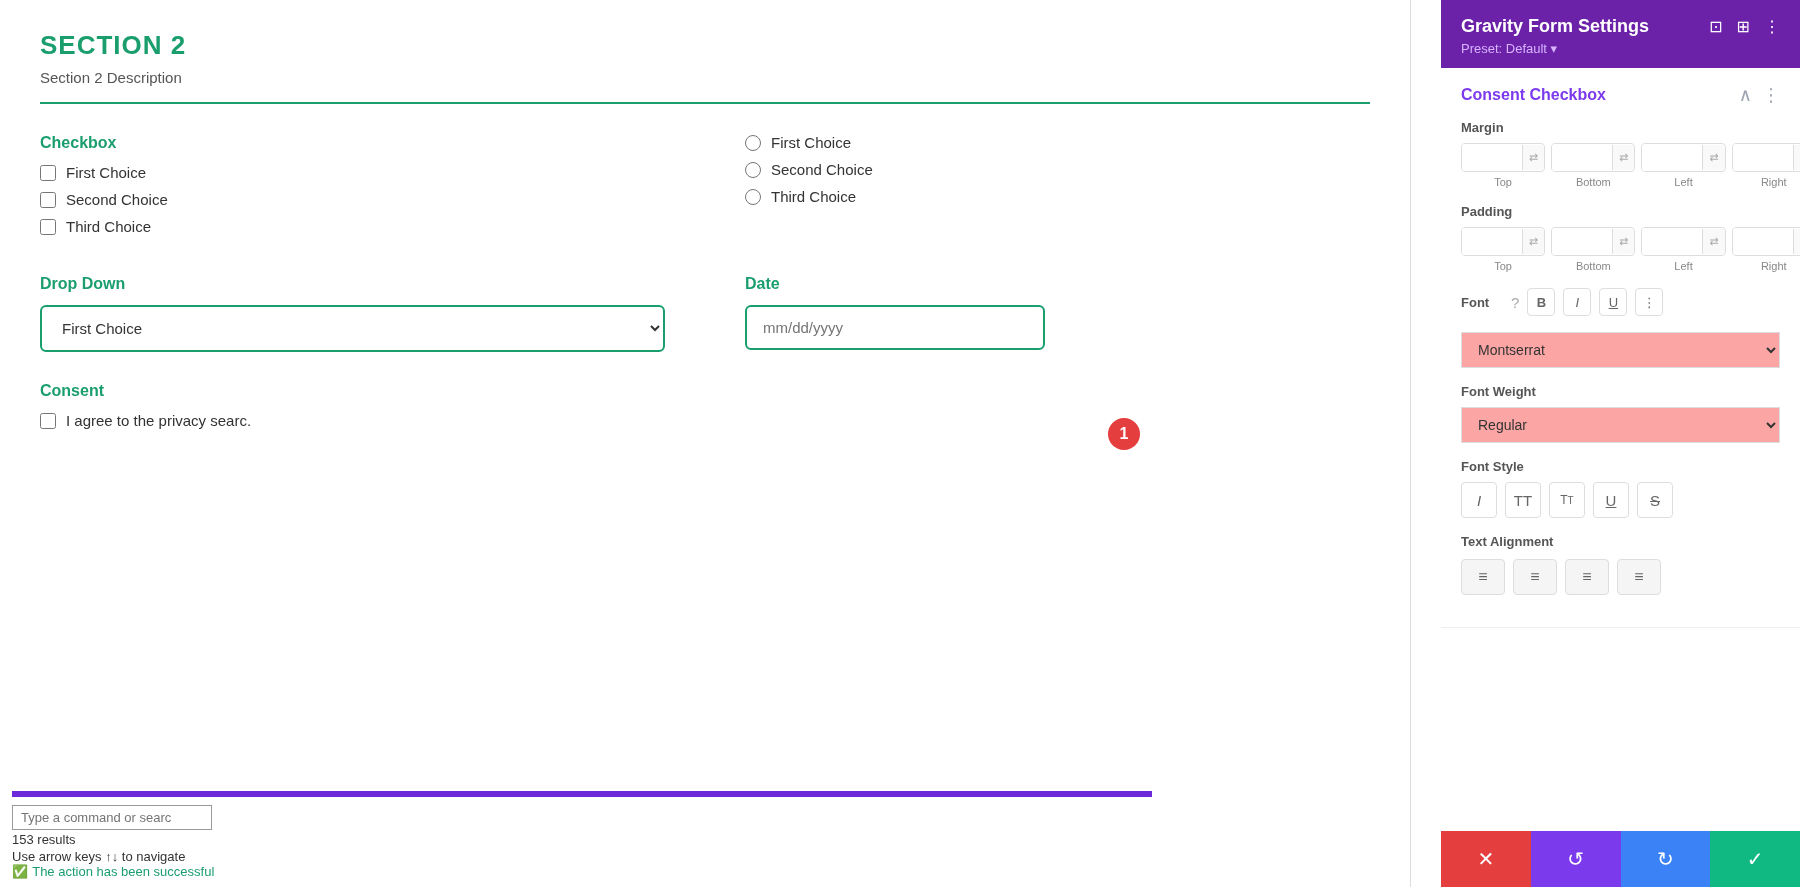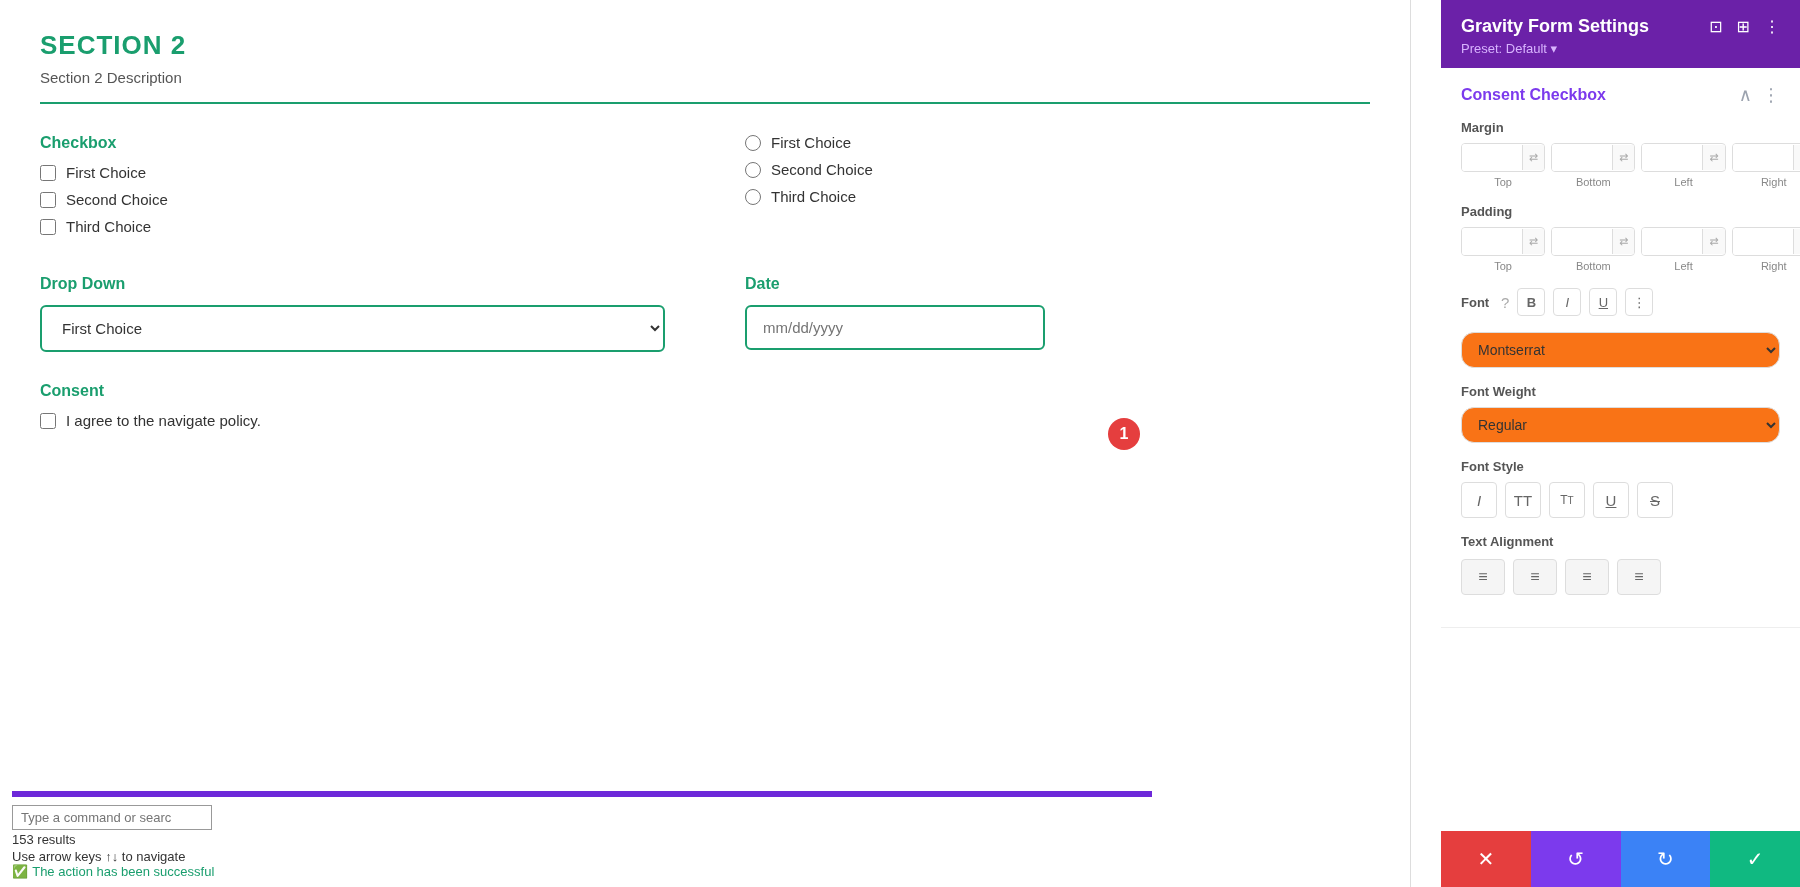--- a/index.html
+++ b/index.html
@@ -297,20 +297,21 @@
     }
 
     .input-sublabel {
       font-size: 11px;
       color: #888;
     }
 
     .font-row {
       display: flex;
       align-items: center;
+      gap: 10px;
       margin-bottom: 16px;
     }
 
     .font-label {
       font-size: 13px;
       color: #555;
       font-weight: 600;
       min-width: 40px;
     }
 
@@ -337,24 +338,24 @@
     .font-question {
       color: #aaa;
       font-size: 15px;
       cursor: pointer;
     }
 
     .panel-select {
       width: 100%;
       padding: 8px 12px;
       border: 1px solid #ddd;
-      border-radius: 13px;
+      border-radius: 0;
       font-size: 14px;
       color: #333;
-      background: #f97316;
+      background: #fca5a5;
       appearance: auto;
       cursor: pointer;
     }
 
     .font-style-row {
       display: flex;
       gap: 8px;
       margin-bottom: 16px;
     }
 
@@ -501,21 +502,21 @@
       <div class="field-label">Date</div>
       <input type="text" class="date-input" placeholder="mm/dd/yyyy" style="">
     </div>
   </div>
 
   
   <div class="consent-section">
     <div class="field-label">Consent</div>
     <div class="checkbox-item">
       <input type="checkbox" style="">
-      <span>I agree to the navigate policy.</span>
+      <span>I agree to the privacy searc.</span>
     </div>
   </div>
 
   
 
   
   <div class="bottom-bar">
     <input type="text" placeholder="Type a command or searc" style="">
     <div class="bottom-bar-text">153 results</div>
     <div class="bottom-bar-text">Use arrow keys ↑↓ to navigate</div>

